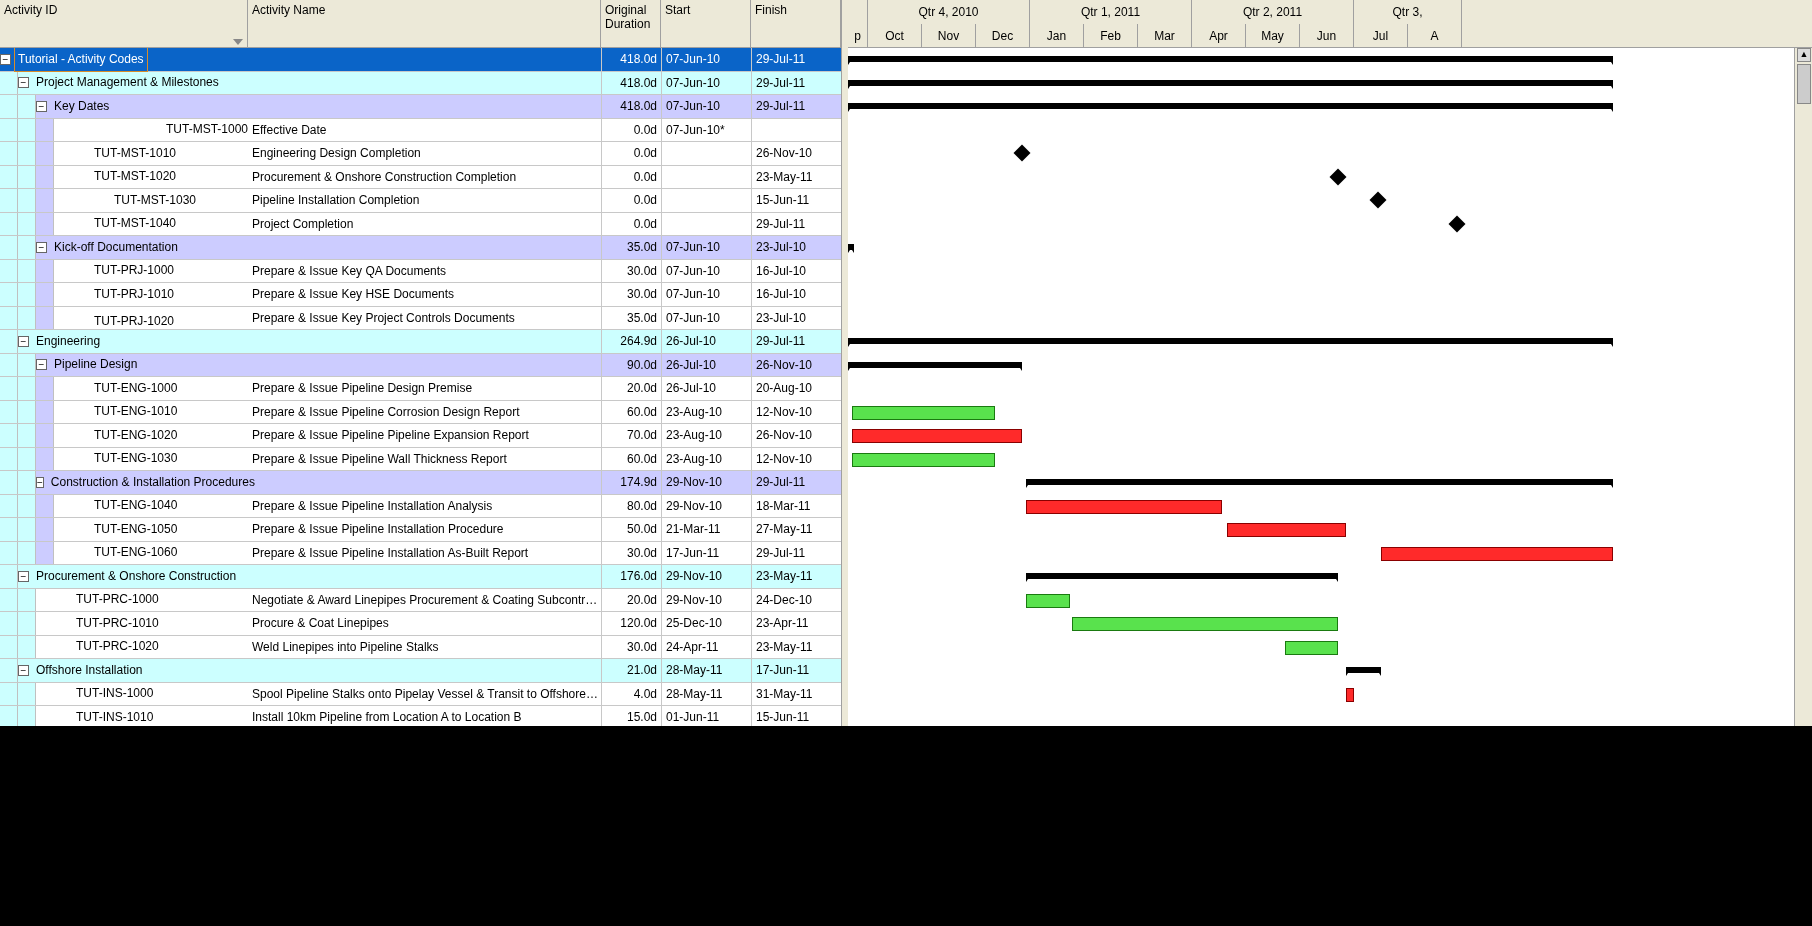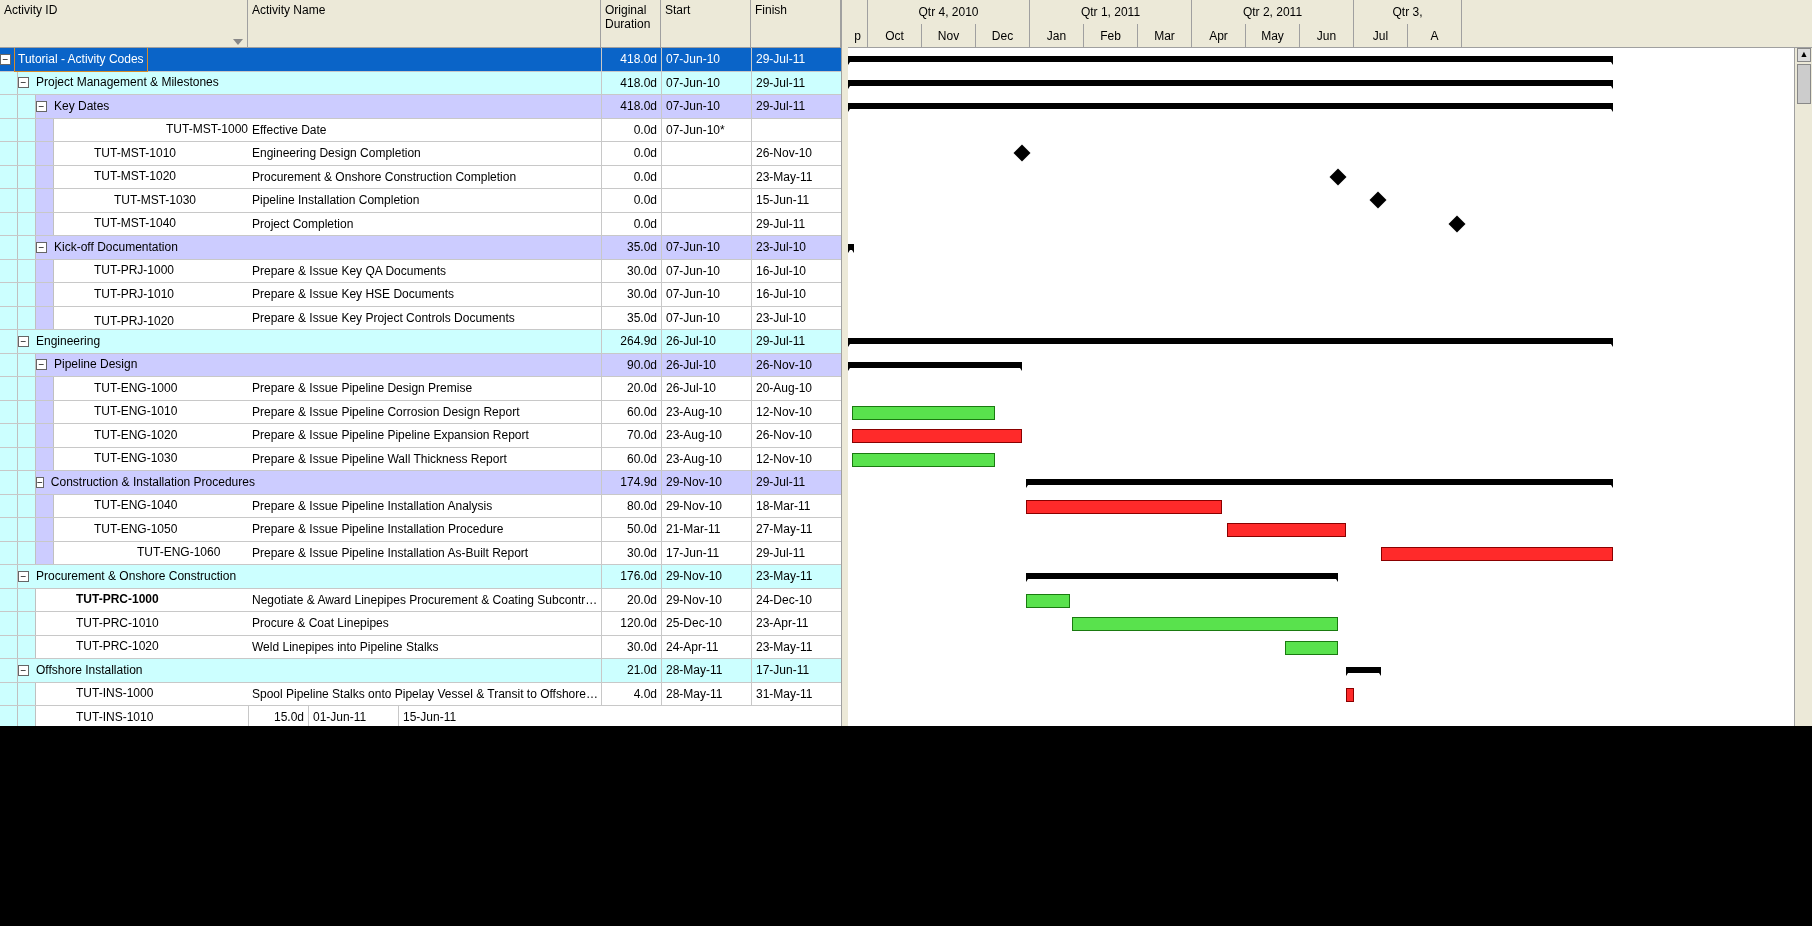--- a/index.html
+++ b/index.html
@@ -464,21 +464,21 @@
               <div class="stripe" style="background: rgb(204, 204, 255);"></div>
             </div>
             <span class="cell-id-text" style="padding-left: 40px;">TUT-ENG-1050</span>
           </div>
           <div class="cell-name">Prepare &amp; Issue Pipeline Installation Procedure</div>
           <div class="cell-dur">50.0d</div>
           <div class="cell-start">21-Mar-11</div>
           <div class="cell-finish">27-May-11</div>
         </div>
         <div class="row activity">
-          <div class="cell-id" style="width: 248px; gap: 43px;">
+          <div class="cell-id" style="width: 248px;">
             <div class="cell-indent">
               <div class="stripe" style="background: rgb(204, 255, 255);"></div>
               <div class="stripe" style="background: rgb(204, 255, 255);"></div>
               <div class="stripe" style="background: rgb(204, 204, 255);"></div>
             </div>
             <span class="cell-id-text" style="padding-left: 40px;">TUT-ENG-1060</span>
           </div>
           <div class="cell-name">Prepare &amp; Issue Pipeline Installation As-Built Report</div>
           <div class="cell-dur">30.0d</div>
           <div class="cell-start">17-Jun-11</div>
@@ -491,21 +491,21 @@
             </div>
             <div class="toggle">−</div>
             <span class="cell-id-text" style="padding-left: 4px;">Procurement &amp; Onshore Construction</span>
           </div>
           <div class="cell-name" style="padding-left: 0px;"></div>
           <div class="cell-dur">176.0d</div>
           <div class="cell-start">29-Nov-10</div>
           <div class="cell-finish">23-May-11</div>
         </div>
         <div class="row activity">
-          <div class="cell-id" style="width: 248px; font-weight: bold;">
+          <div class="cell-id" style="width: 248px;">
             <div class="cell-indent">
               <div class="stripe" style="background: rgb(204, 255, 255);"></div>
               <div class="stripe" style="background: rgb(204, 255, 255);"></div>
             </div>
             <span class="cell-id-text" style="padding-left: 40px;">TUT-PRC-1000</span>
           </div>
           <div class="cell-name">Negotiate &amp; Award Linepipes Procurement &amp; Coating Subcontract</div>
           <div class="cell-dur">20.0d</div>
           <div class="cell-start">29-Nov-10</div>
           <div class="cell-finish">24-Dec-10</div>
@@ -563,20 +563,21 @@
           <div class="cell-finish">31-May-11</div>
         </div>
         <div class="row activity">
           <div class="cell-id" style="width: 248px;">
             <div class="cell-indent">
               <div class="stripe" style="background: rgb(204, 255, 255);"></div>
               <div class="stripe" style="background: rgb(204, 255, 255);"></div>
             </div>
             <span class="cell-id-text" style="padding-left: 40px;">TUT-INS-1010</span>
           </div>
+          <div class="cell-name">Install 10km Pipeline from Location A to Location B</div>
           <div class="cell-dur">15.0d</div>
           <div class="cell-start">01-Jun-11</div>
           <div class="cell-finish">15-Jun-11</div>
         </div>
       </div>
   </div>
 
   <div class="gantt-panel">
     <div class="gantt-header">
       <div class="qtr-row" id="qtr-row">

